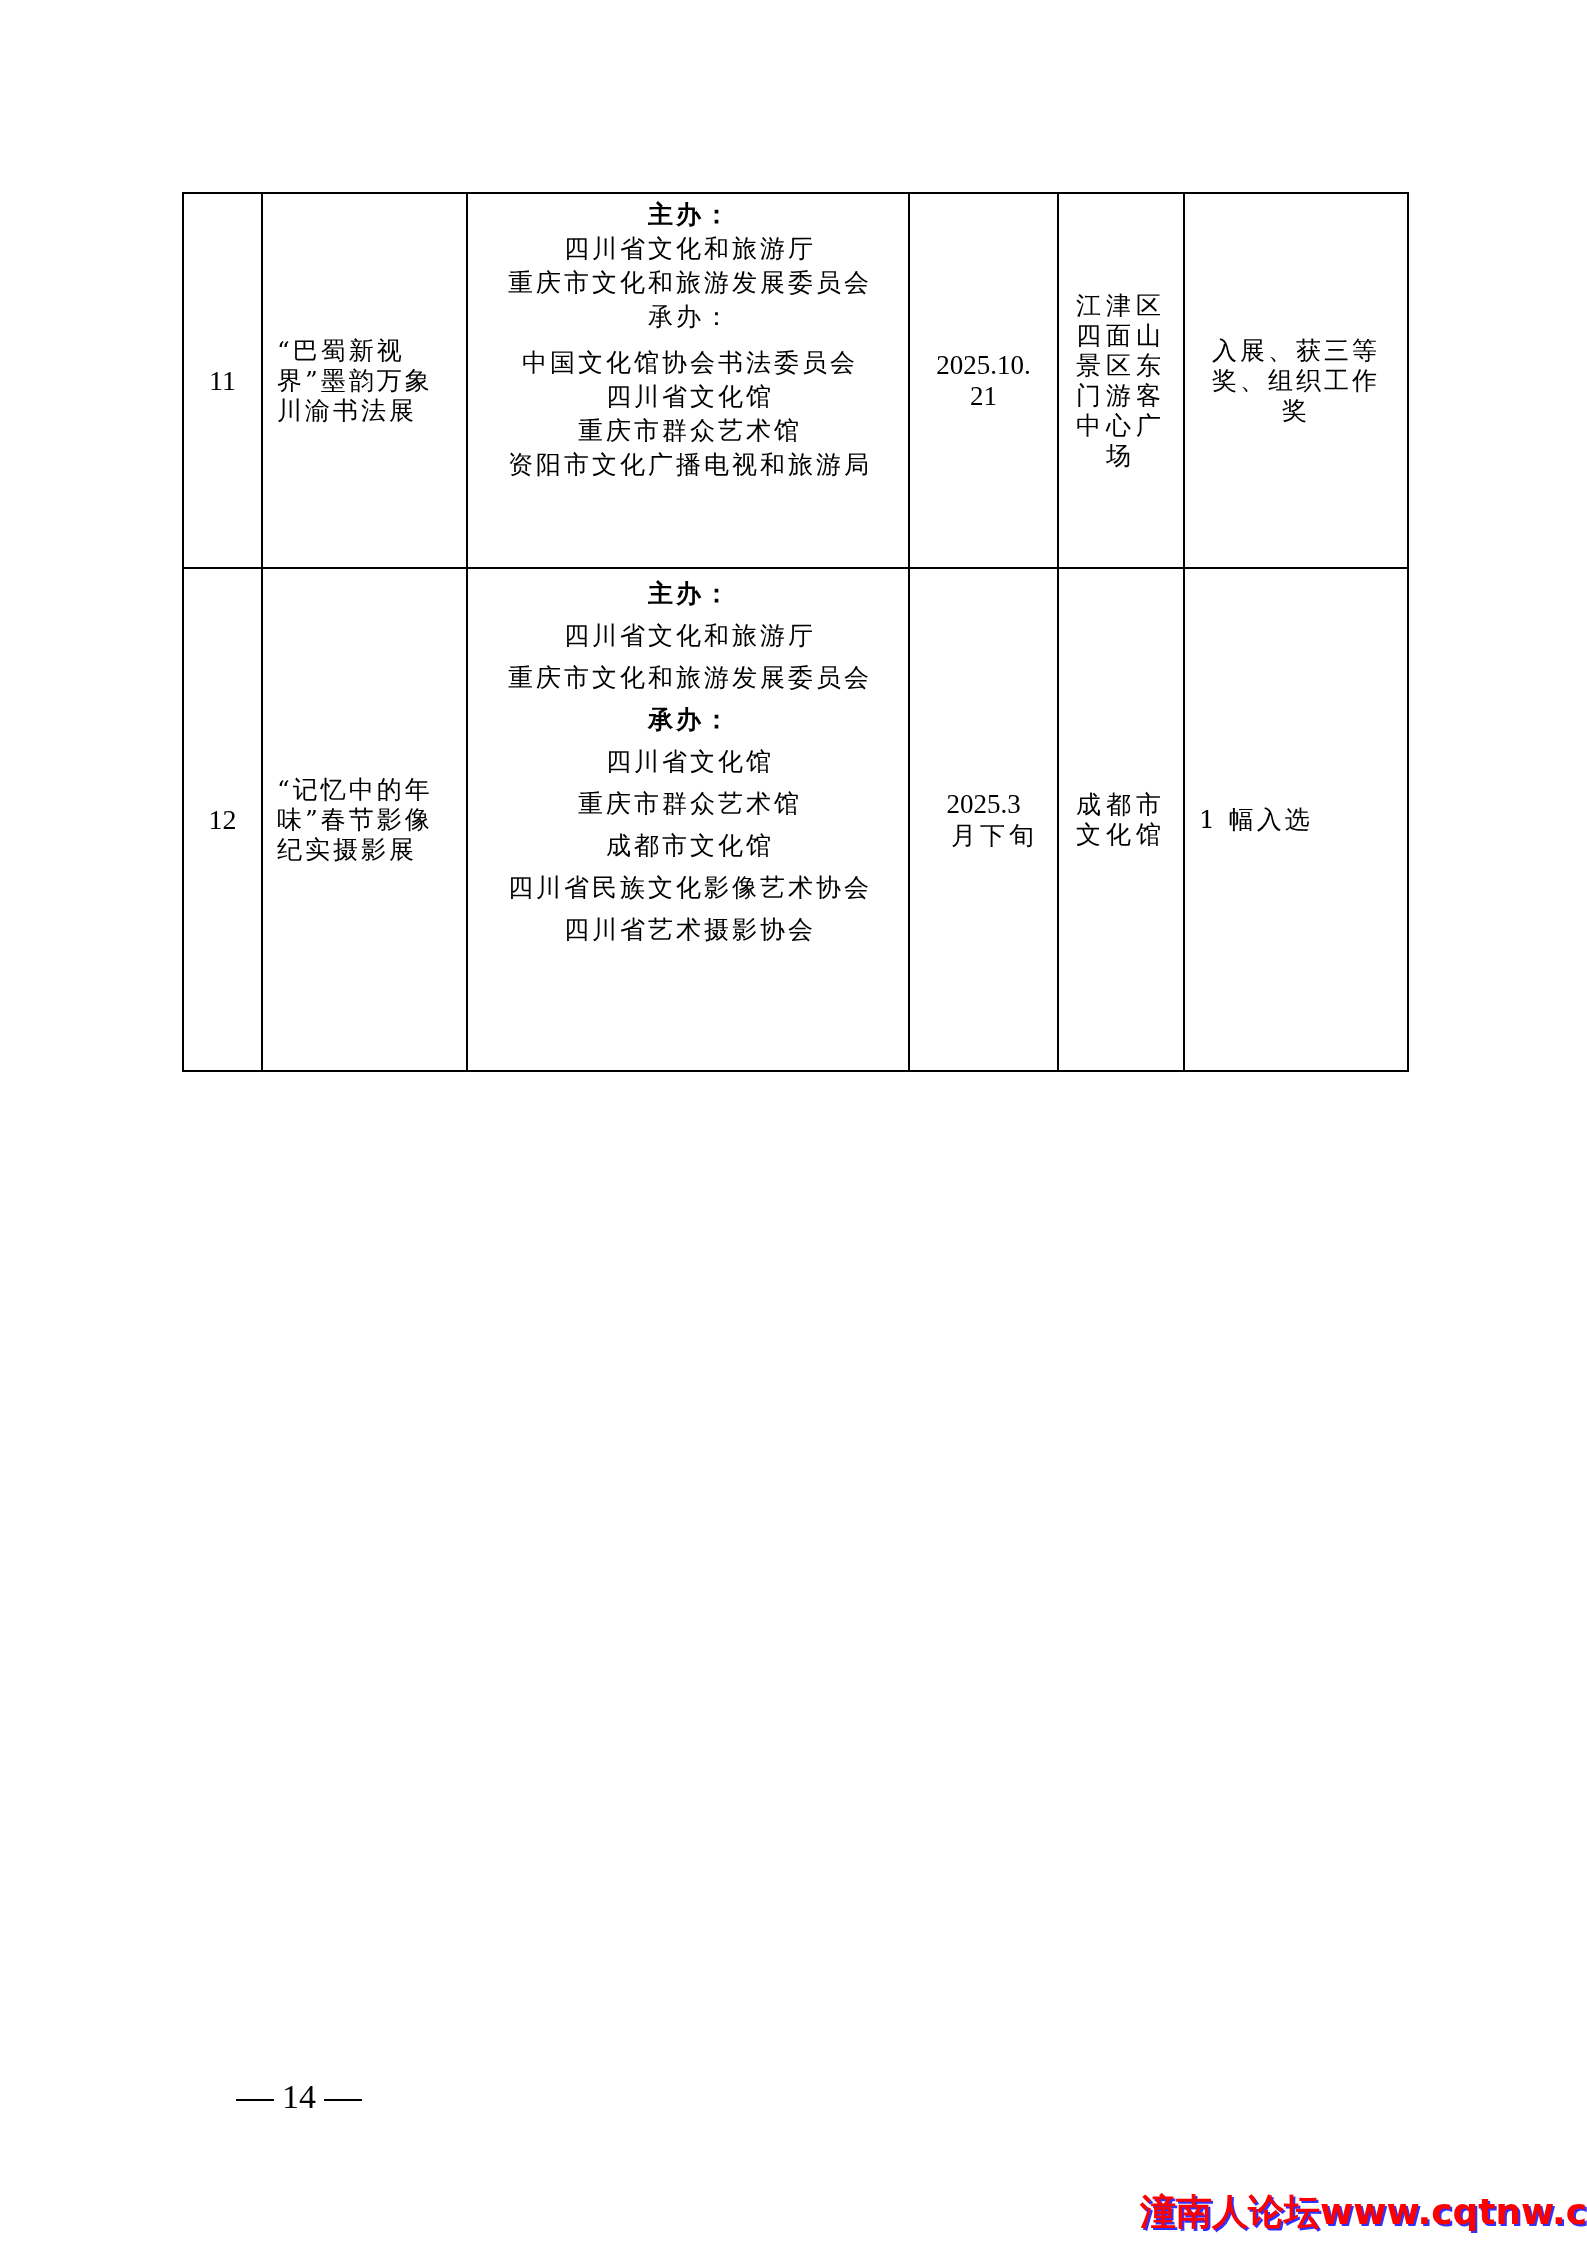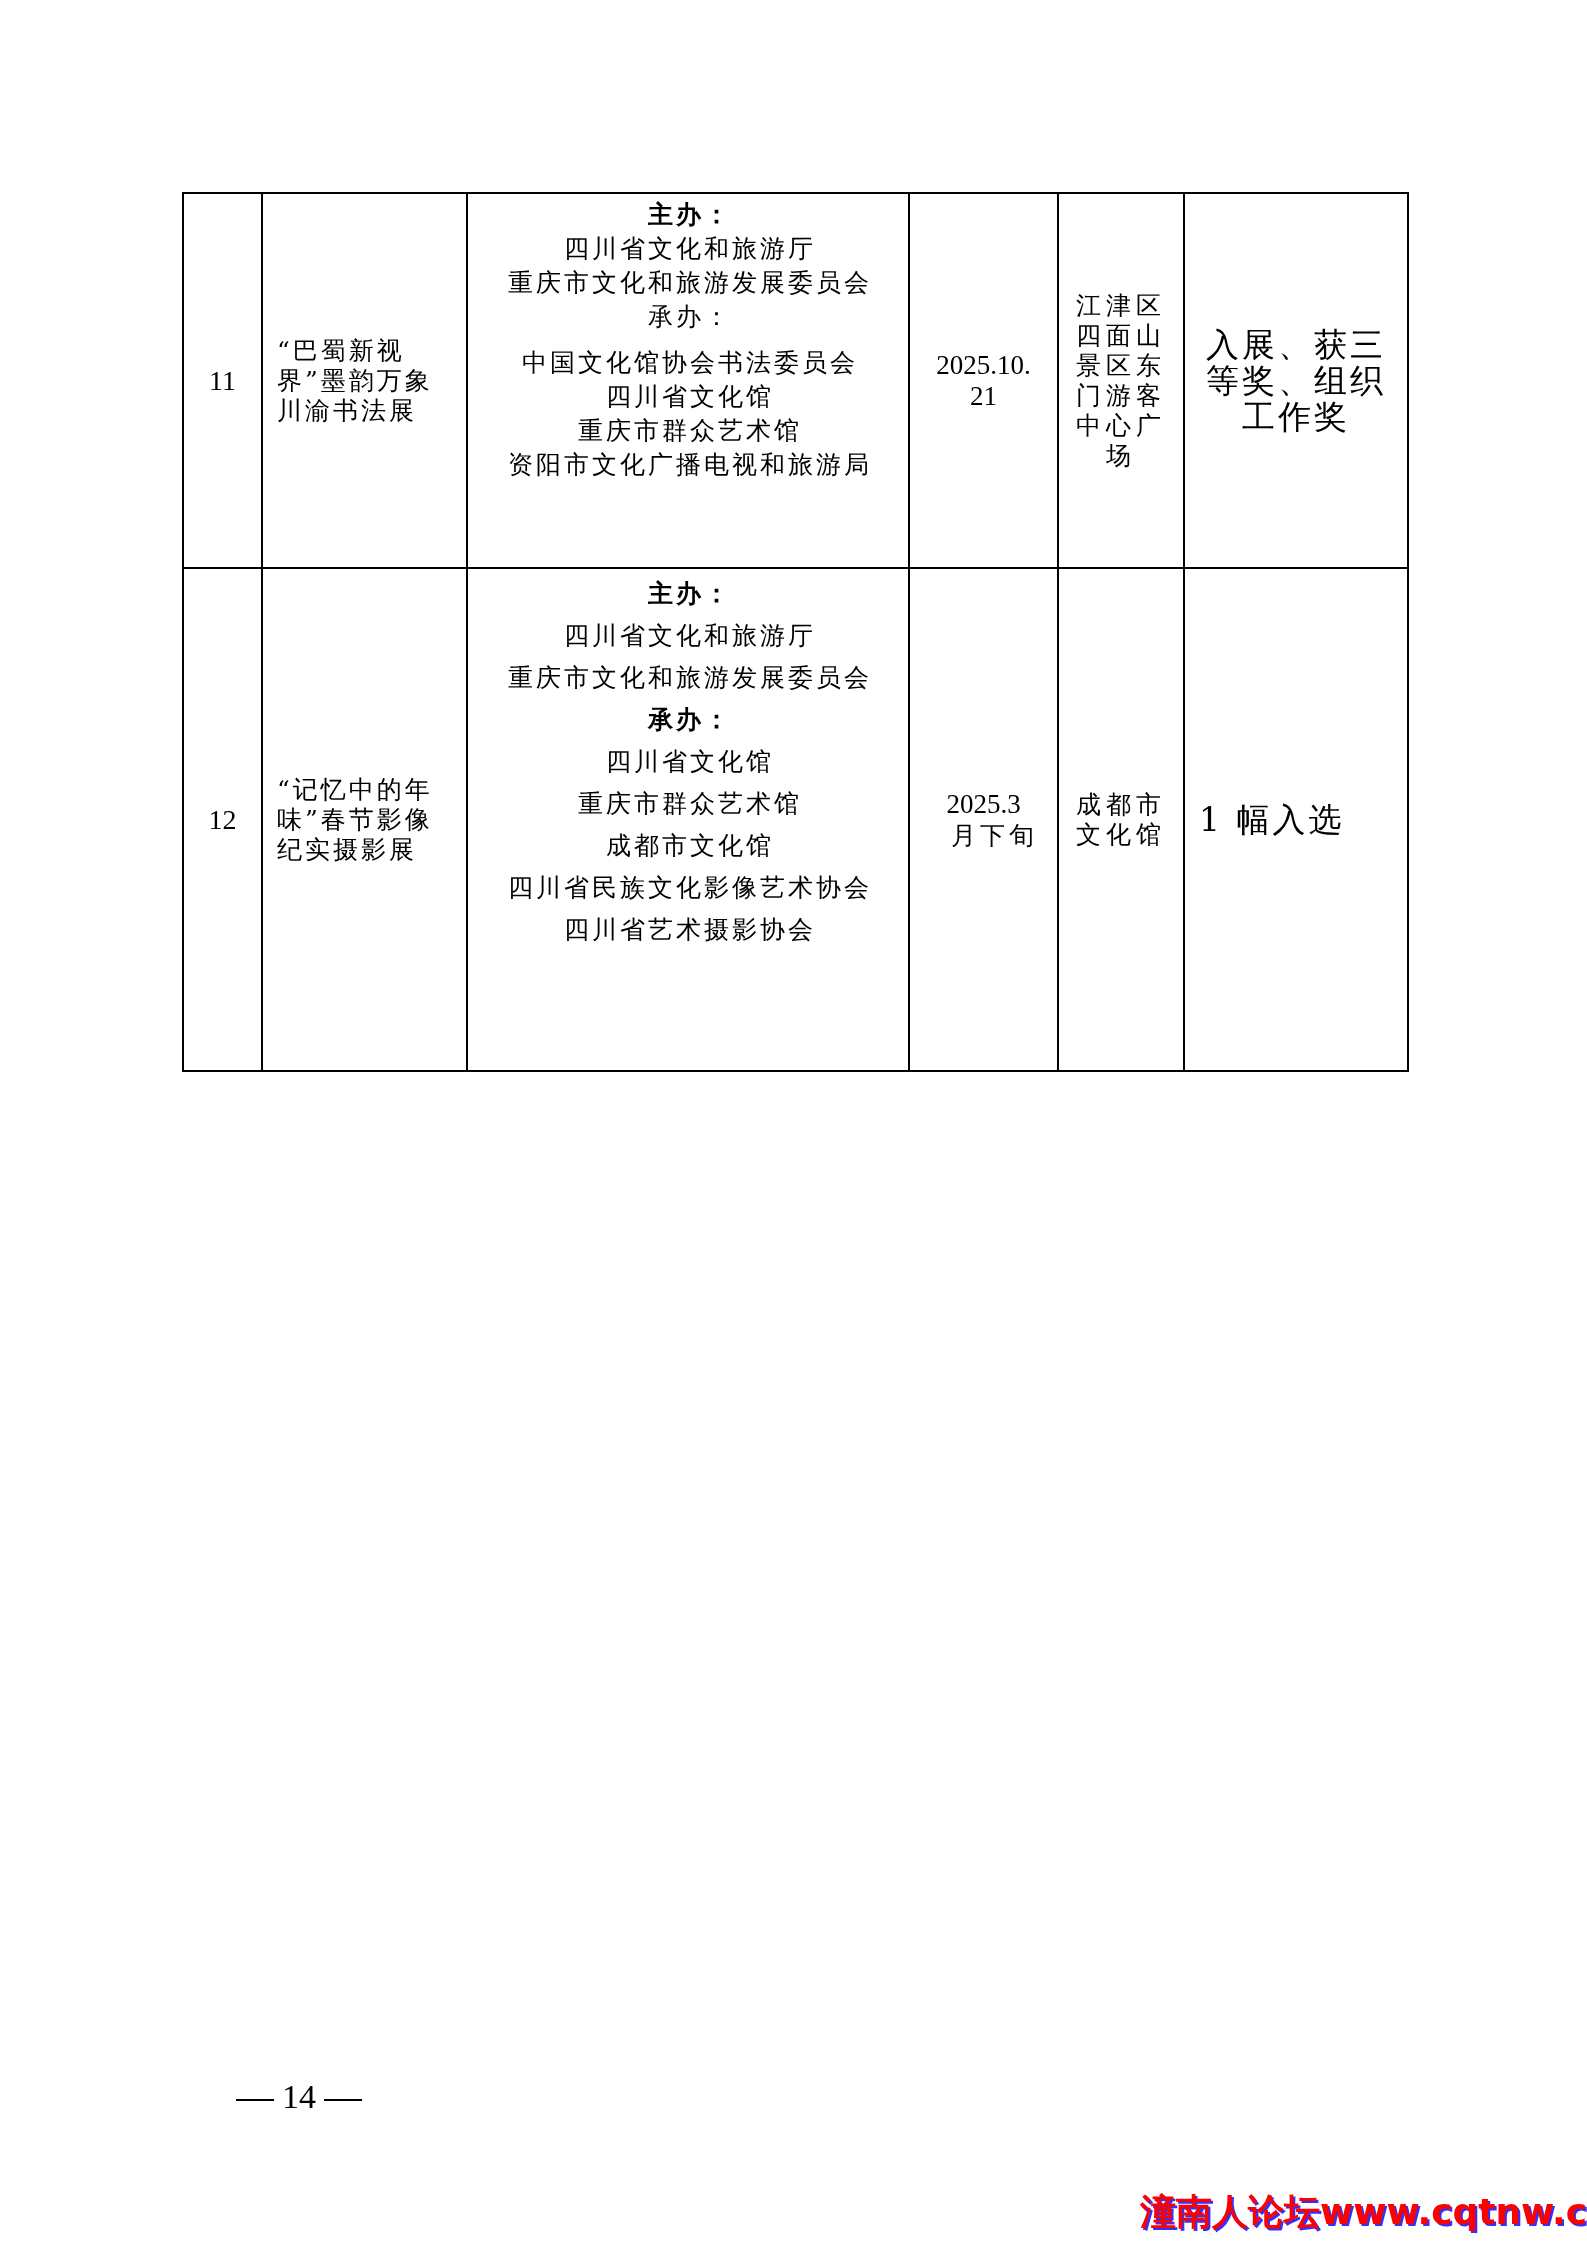--- a/index.html
+++ b/index.html
@@ -13,21 +13,21 @@
   tr.r11 { height: 375px; } tr.r12 { height: 503px; }
   .no { text-align: center; font-family: "Liberation Serif", serif; font-size: 28px; }
   .name { font-size: 25px; line-height: 30px; padding: 0 14px 0 14px !important; letter-spacing: 3px; }
   .org { vertical-align: top !important; padding: 4px 10px 4px 14px !important; font-size: 25px; letter-spacing: 3px; }
   .org .line { display: block; line-height: 34px; text-align: center; }
   .org .hdr { font-weight: bold; }
   .r12 .org .line { line-height: 42px; }
   .date { text-align: center; font-family: "Liberation Serif", serif; font-size: 27px; line-height: 31px; }
   .date .cjk { font-family: "DejaVu Serif", serif; font-size: 25px; letter-spacing: 4px; margin-left: 22px; }
   .loc { font-size: 25px; line-height: 30px; padding: 0 12px !important; letter-spacing: 5px; text-align: center; margin-top: 32px; }
-  .award { font-size: 33px; line-height: 36px; padding: 0 14px !important; letter-spacing: 3px; text-align: center; }
+  .award { font-size: 25px; line-height: 30px; padding: 0 14px !important; letter-spacing: 3px; text-align: center; }
   .award.left { text-align: left; }
   .pagenum { position: absolute; left: 228px; top: 2078px; font-family: "Liberation Serif", serif; font-size: 34px; }
   .pagenum .dash { display: inline-block; width: 38px; border-top: 2px solid #000; vertical-align: middle; margin: 0 8px; }
   .watermark { position: absolute; left: 1140px; top: 2188px; font-family: "DejaVu Sans", sans-serif;
                font-size: 36px; font-weight: bold; color: #ff0000; text-shadow: 2px 2px 0 #3030ff; white-space: nowrap; }
 </style>
 </head>
 <body>
 
 <table class="records">

